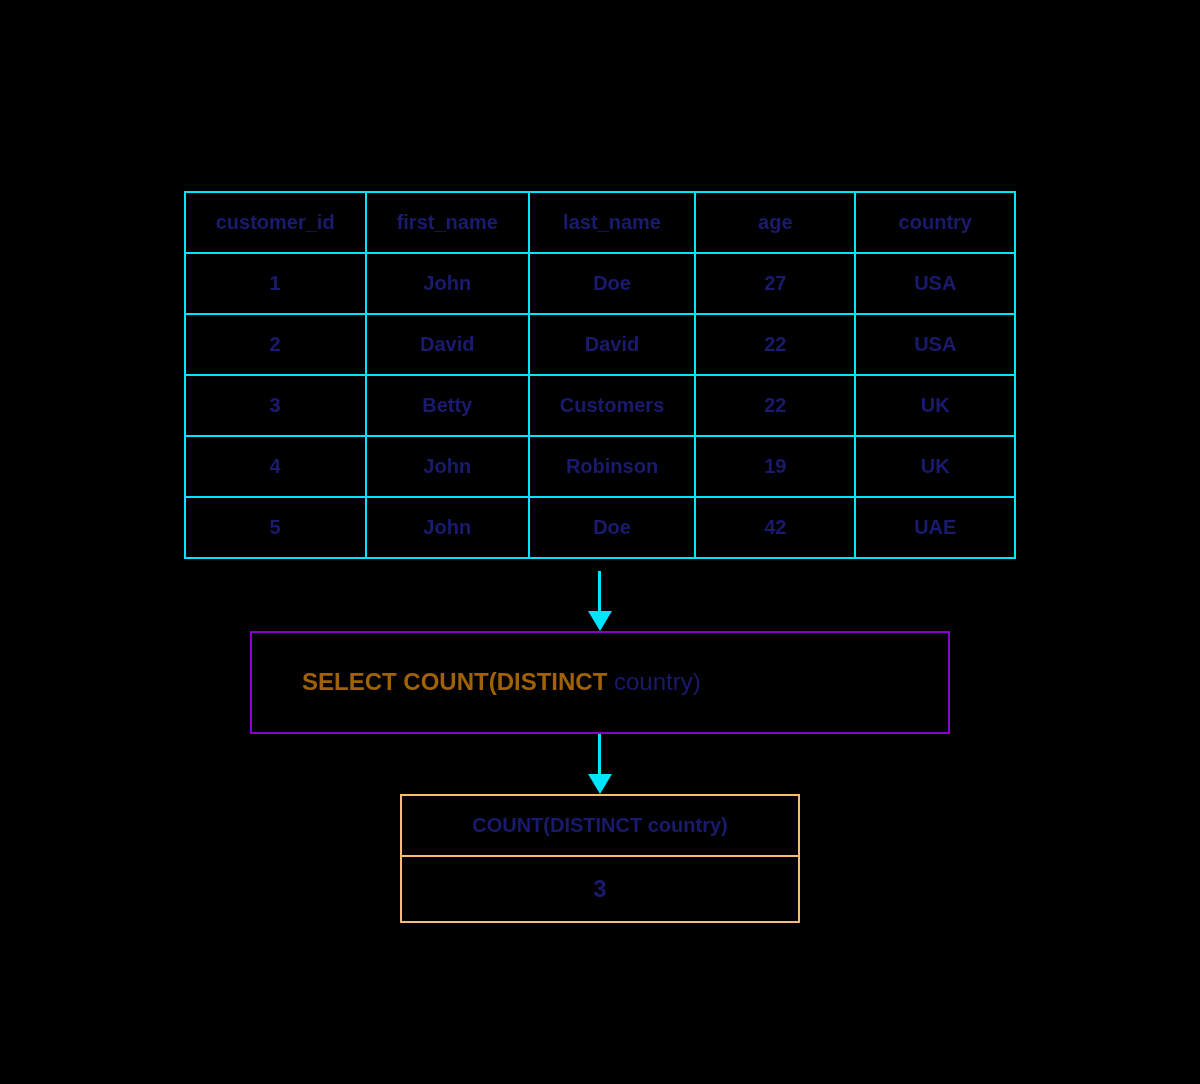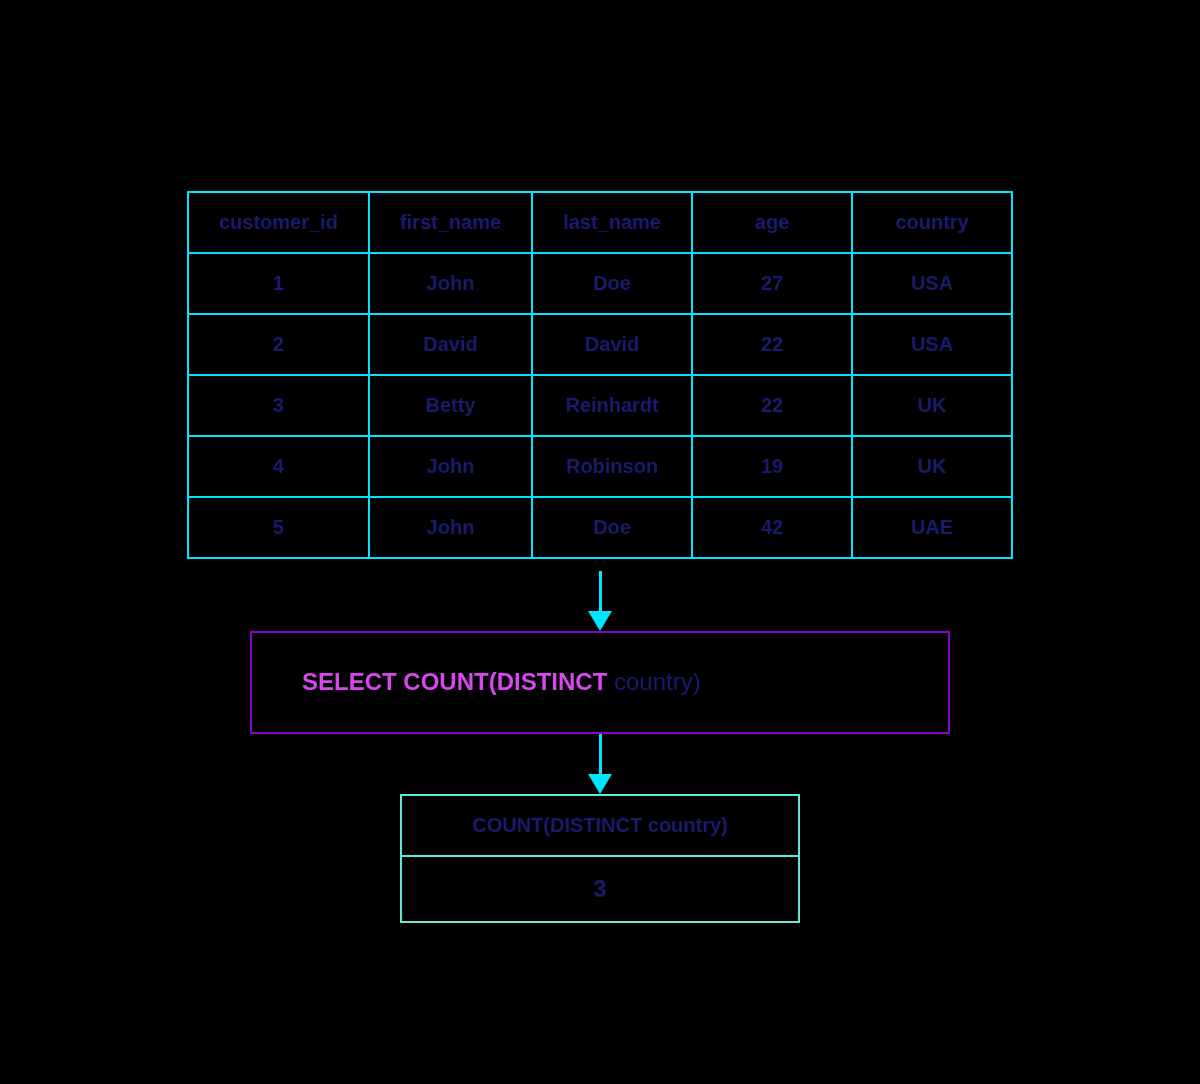--- a/index.html
+++ b/index.html
@@ -87,39 +87,39 @@
       margin: 0;
     }
 
     .sql-line {
       font-size: 24px;
       font-weight: 700;
       line-height: 1.6;
     }
 
     .sql-keyword {
-      color: #d946ef;
+      color: #a16207;
       font-weight: 900;
     }
 
     .sql-plain {
       color: #1a1a6e;
       font-weight: 400;
     }
 
     
     .result-table {
       border-collapse: collapse;
       border: 2.5px solid #00e5ff;
       width: 400px;
     }
 
     .result-table th,
     .result-table td {
-      border: 2px solid #5eead4;
+      border: 2px solid #fdba74;
       padding: 18px 30px;
       text-align: center;
       font-size: 20px;
       font-weight: 700;
       color: #1a1a6e;
     }
 
     .result-table th {
       background: #000;
     }
@@ -157,21 +157,21 @@
         <tr>
           <td>2</td>
           <td>David</td>
           <td>David</td>
           <td>22</td>
           <td>USA</td>
         </tr>
         <tr>
           <td>3</td>
           <td>Betty</td>
-          <td>Reinhardt</td>
+          <td>Customers</td>
           <td>22</td>
           <td>UK</td>
         </tr>
         <tr>
           <td>4</td>
           <td>John</td>
           <td>Robinson</td>
           <td>19</td>
           <td>UK</td>
         </tr>

